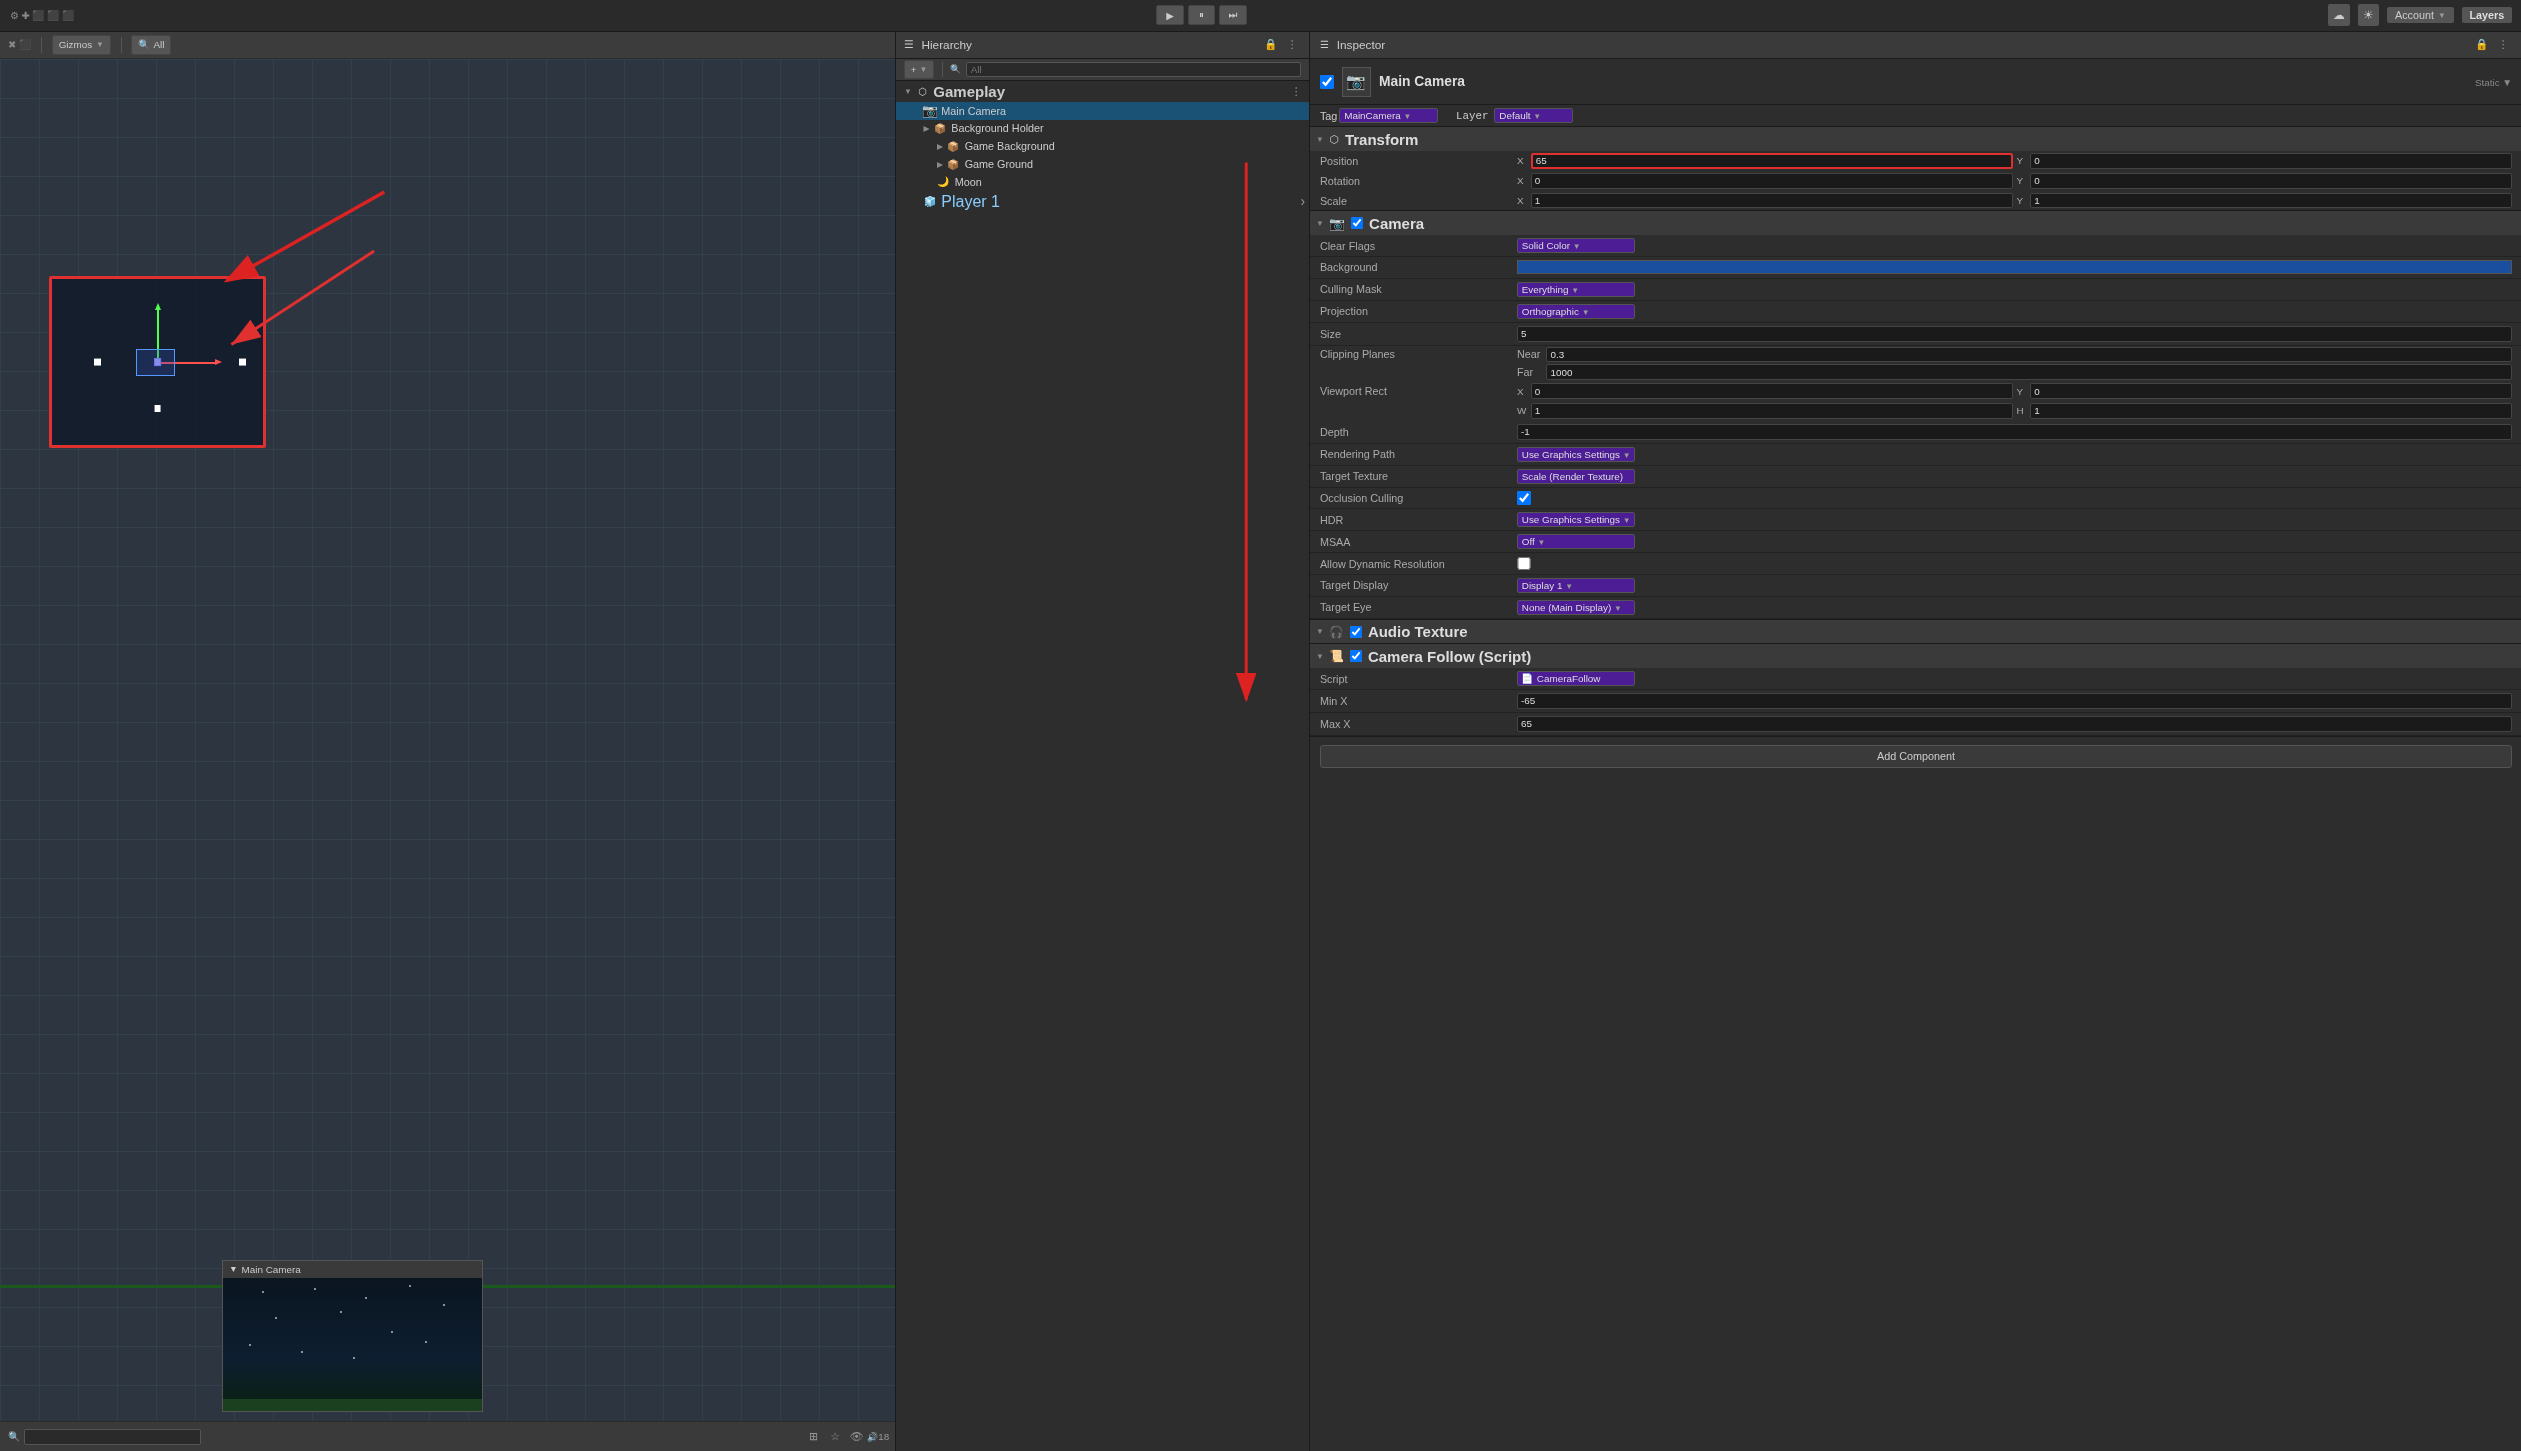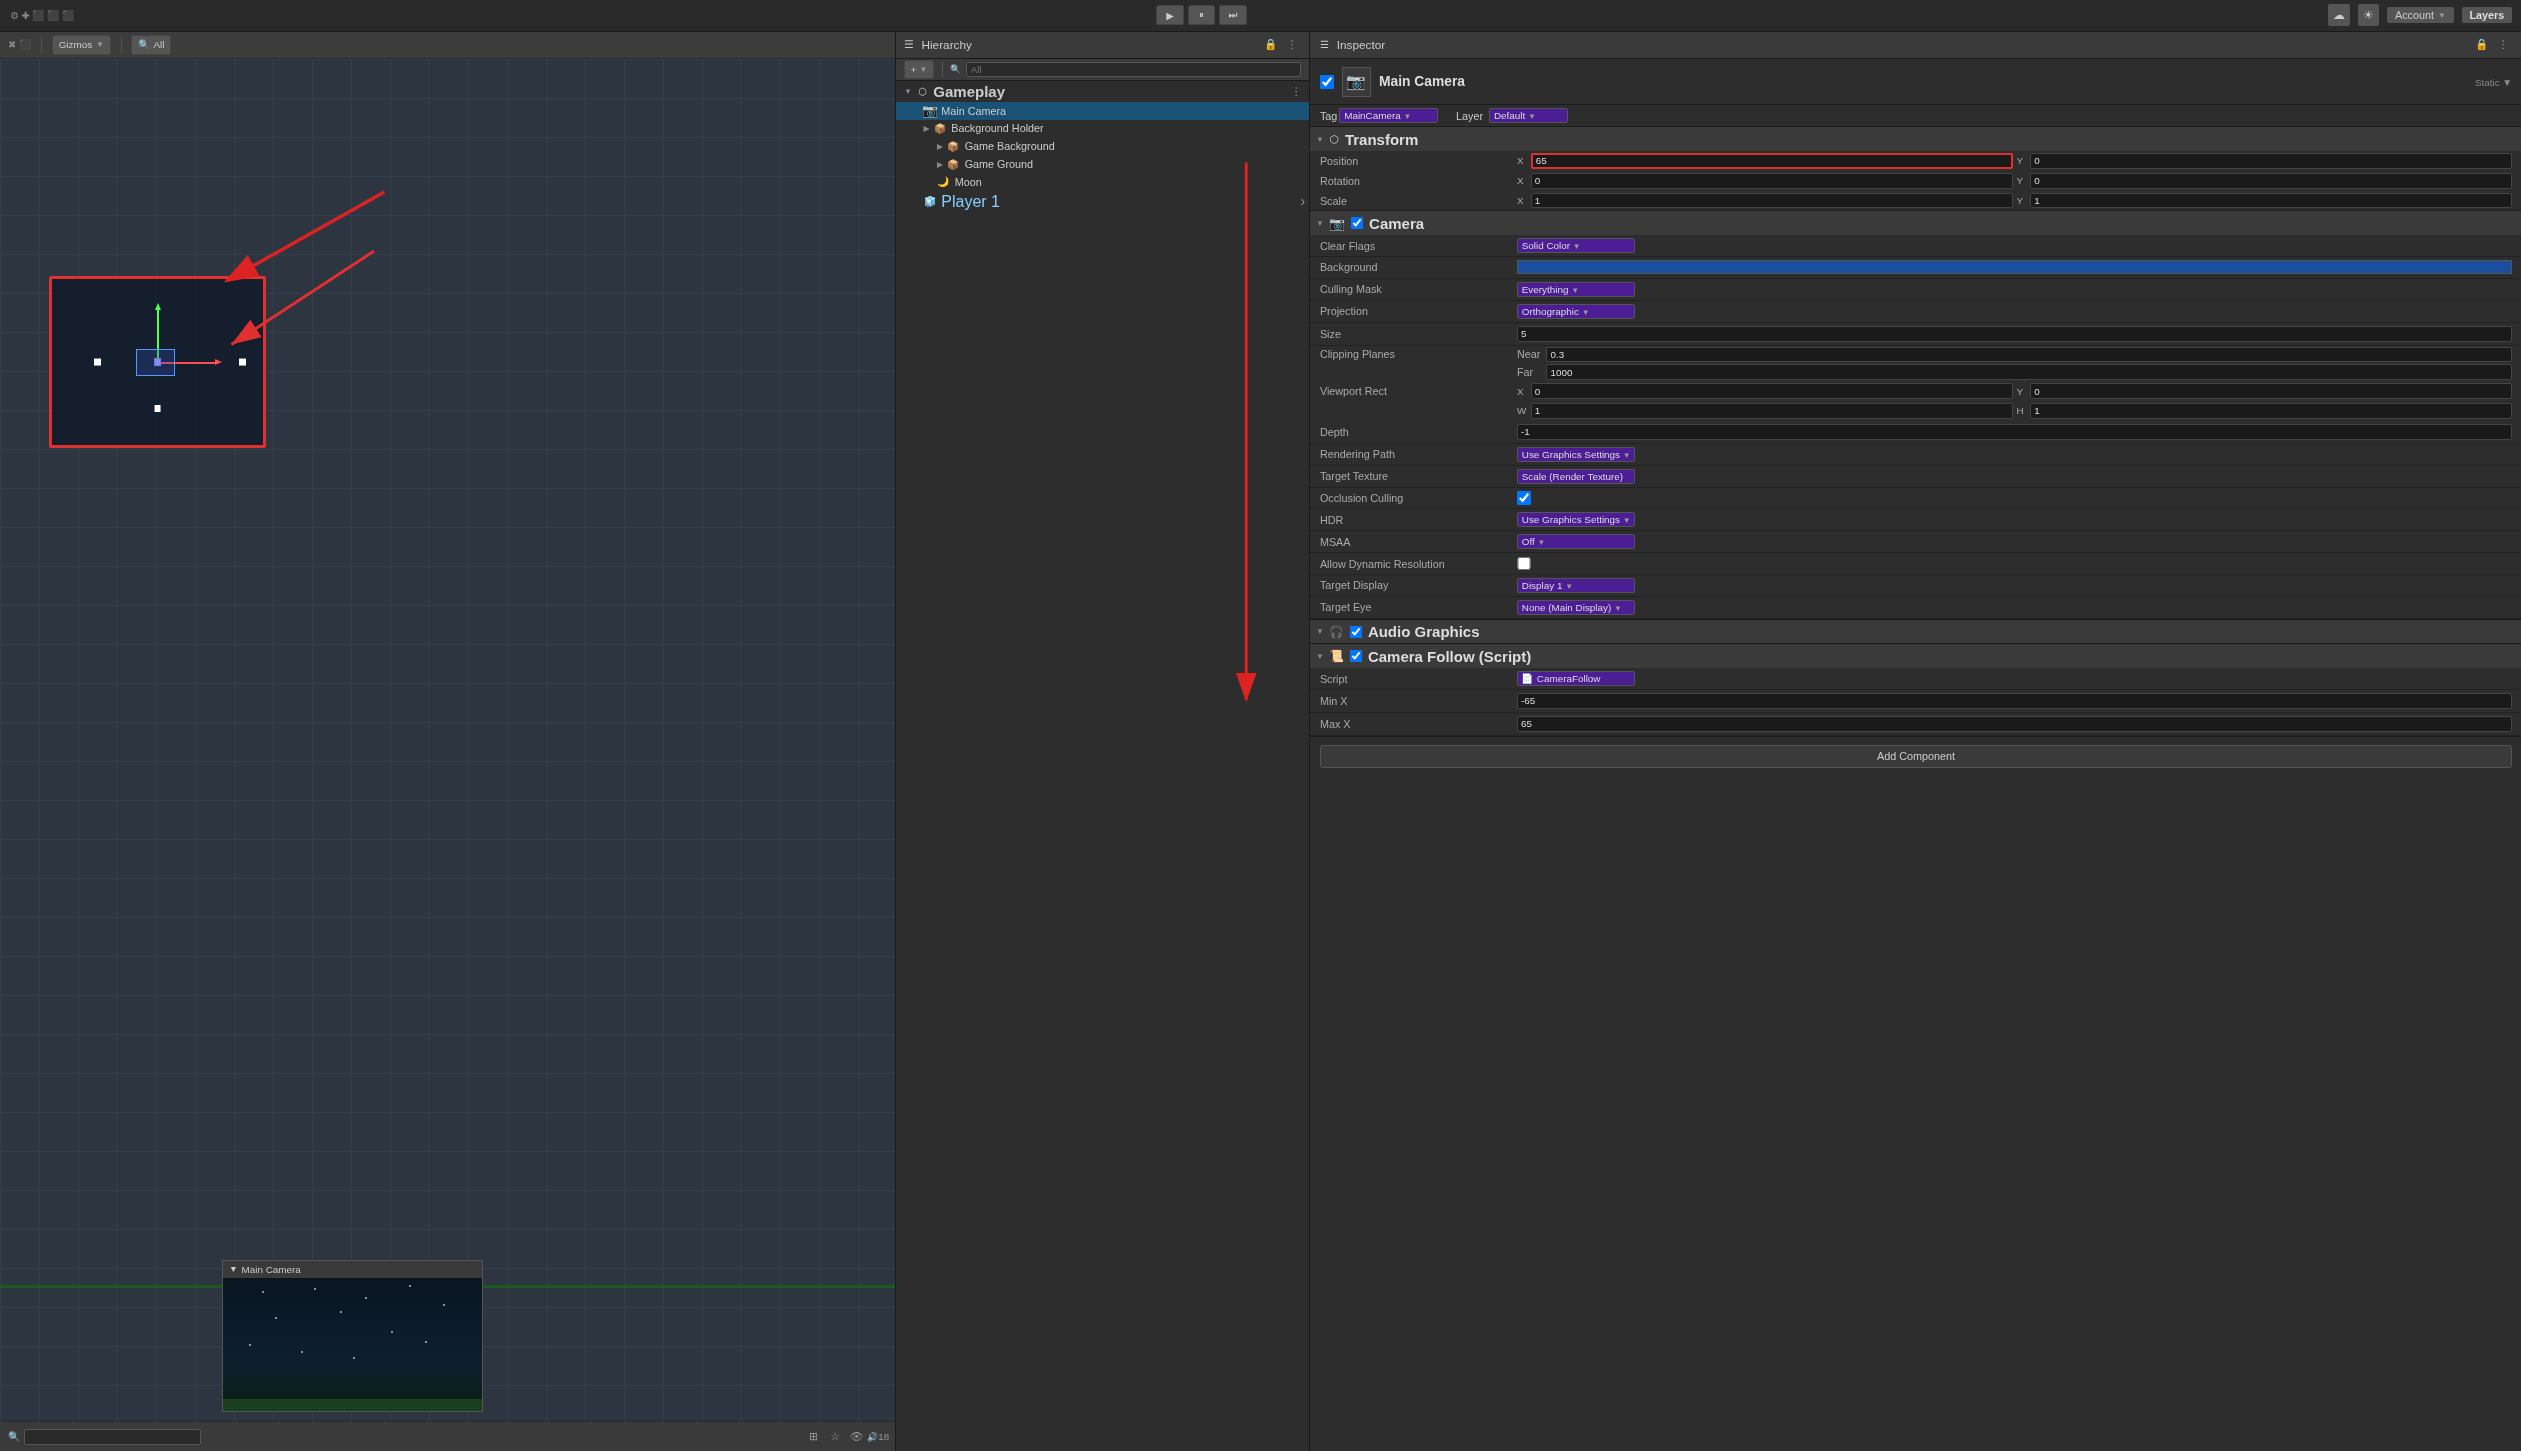--- a/index.html
+++ b/index.html
@@ -687,21 +687,21 @@
       <div style="margin-left:auto;">
         <span style="font-size:9.9px; color:#888;">Static ▼</span>
       </div>
     </div>
 
     <div class="tag-layer-row">
       <span>Tag</span>
       <div class="dropdown-value" style="min-width:99px;">
         <span>MainCamera</span> <span class="dropdown-arrow">▼</span>
       </div>
-      <span style="margin-left:15.8px;">Layer</span>
+      <span style="margin-left:15.8px;font-family:Liberation Mono, monospace;">Layer</span>
       <div class="dropdown-value" style="min-width:79px; margin-left:3.9px;">
         <span>Default</span> <span class="dropdown-arrow">▼</span>
       </div>
     </div>
 
     <div class="component">
       <div class="component-header">
         <span class="triangle-expand">▼</span>
         <span style="font-size:10.8px;">⬡</span>
         <span class="component-title">Transform</span>
@@ -891,21 +891,21 @@
           <span class="dropdown-arrow">▼</span>
         </div>
       </div>
     </div>
 
     <div class="component">
       <div class="component-header">
         <span class="triangle-expand">▼</span>
         <span style="font-size:11.8px; color:#cc88ff;">🎧</span>
         <input type="checkbox" checked="" style="width: 11.8px; height: 11.8px;">
-        <span class="component-title">Audio Graphics</span>
+        <span class="component-title">Audio Texture</span>
       </div>
     </div>
 
     <div class="component">
       <div class="component-header">
         <span class="triangle-expand">▼</span>
         <span style="font-size:11.8px; color:#88cc88;">📜</span>
         <input type="checkbox" checked="" style="width: 11.8px; height: 11.8px;">
         <span class="component-title">Camera Follow (Script)</span>
       </div>

